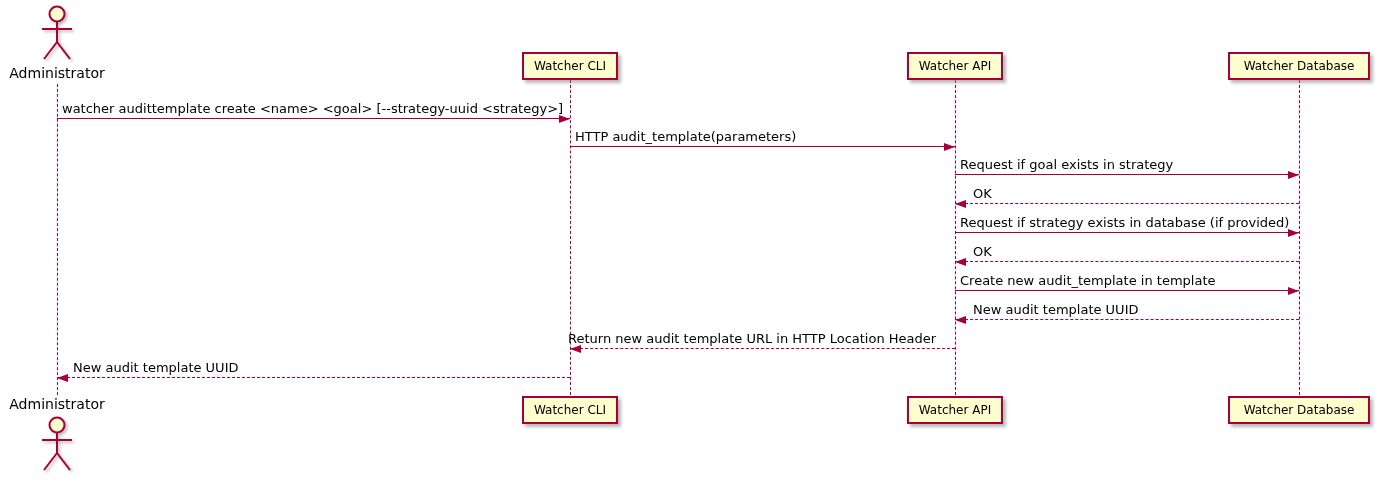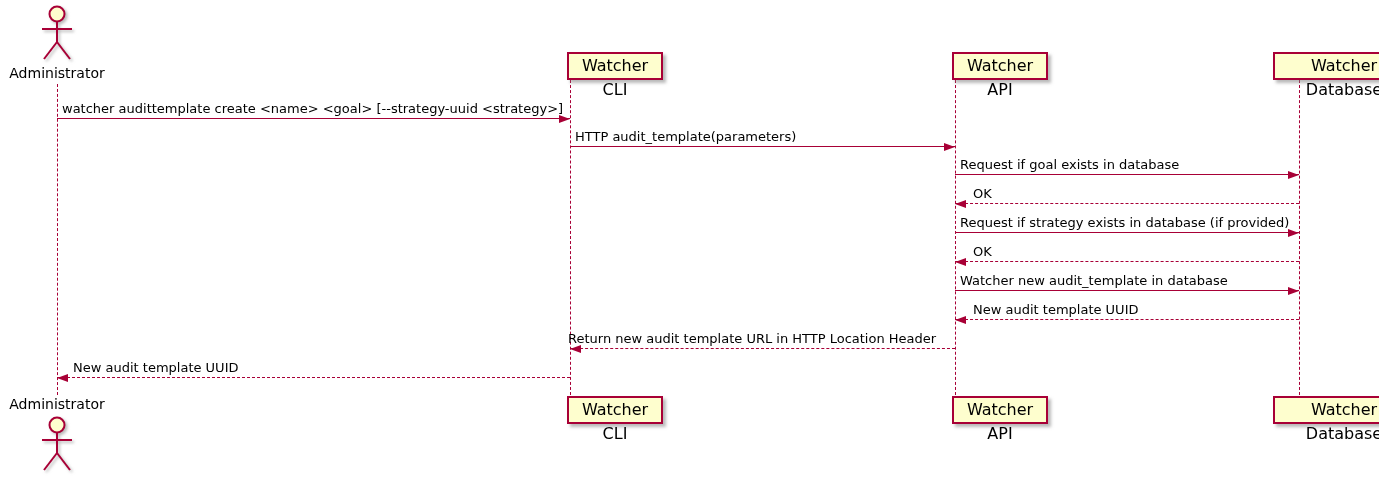--- a/index.html
+++ b/index.html
@@ -3,23 +3,22 @@
 <meta charset="utf-8">
 <style>
   html,body{margin:0;padding:0;background:#ffffff;}
   .canvas{
     position:relative;width:1379px;height:483px;background:#ffffff;overflow:hidden;
     font-family:"DejaVu Sans","Liberation Sans",sans-serif;color:#000;
   }
   .lifeline{position:absolute;width:0;border-left:1px dashed #A80036;}
   .pbox{
     position:absolute;height:24px;line-height:24px;text-align:center;
-    background:#FEFECE;border:2px solid #A80036;font-size:16px;color:#000;
+    background:#FEFECE;border:2px solid #A80036;font-size:12px;color:#000;
     box-shadow:3px 3px 3px rgba(130,130,130,.55);
-    margin-left:45px;
   }
   .actor-figure{position:absolute;filter:drop-shadow(2.5px 2.5px 1.5px rgba(130,130,130,.55));}
   .actor-label{position:absolute;width:120px;text-align:center;font-size:14px;color:#000;white-space:nowrap;}
   .msg-label{position:absolute;font-size:13px;color:#000;white-space:nowrap;text-align:center;}
   .mline{position:absolute;height:0;}
   .mline.solid{border-top:1px solid #A80036;}
   .mline.dashed{border-top:1px dashed #A80036;}
   .ahead{position:absolute;width:0;height:0;border-top:4px solid transparent;border-bottom:4px solid transparent;}
   .ahead.right{border-left:11px solid #A80036;}
   .ahead.left{border-right:11px solid #A80036;}
@@ -53,21 +52,21 @@
     <div class="ahead right" style="left:559px;top:114.5px"></div>
   </div>
 
   <div>
     <div class="msg-label" style="left:575px;top:129px">HTTP audit_template(parameters)</div>
     <div class="mline solid" style="left:570px;top:146px;width:385px"></div>
     <div class="ahead right" style="left:944px;top:142.5px"></div>
   </div>
 
   <div>
-    <div class="msg-label" style="left:960px;top:157px">Request if goal exists in database</div>
+    <div class="msg-label" style="left:960px;top:157px">Request if goal exists in strategy</div>
     <div class="mline solid" style="left:955px;top:174px;width:344px"></div>
     <div class="ahead right" style="left:1288px;top:170.5px"></div>
   </div>
 
   <div>
     <div class="msg-label" style="left:973px;top:186px">OK</div>
     <div class="mline dashed" style="left:955px;top:203px;width:344px"></div>
     <div class="ahead left" style="left:955px;top:199.5px"></div>
   </div>
 
@@ -77,21 +76,21 @@
     <div class="ahead right" style="left:1288px;top:228.5px"></div>
   </div>
 
   <div>
     <div class="msg-label" style="left:973px;top:244px">OK</div>
     <div class="mline dashed" style="left:955px;top:261px;width:344px"></div>
     <div class="ahead left" style="left:955px;top:257.5px"></div>
   </div>
 
   <div>
-    <div class="msg-label" style="left:960px;top:273px">Watcher new audit_template in database</div>
+    <div class="msg-label" style="left:960px;top:273px">Create new audit_template in template</div>
     <div class="mline solid" style="left:955px;top:290px;width:344px"></div>
     <div class="ahead right" style="left:1288px;top:286.5px"></div>
   </div>
 
   <div>
     <div class="msg-label" style="left:973px;top:302px">New audit template UUID</div>
     <div class="mline dashed" style="left:955px;top:319px;width:344px"></div>
     <div class="ahead left" style="left:955px;top:315.5px"></div>
   </div>
 

